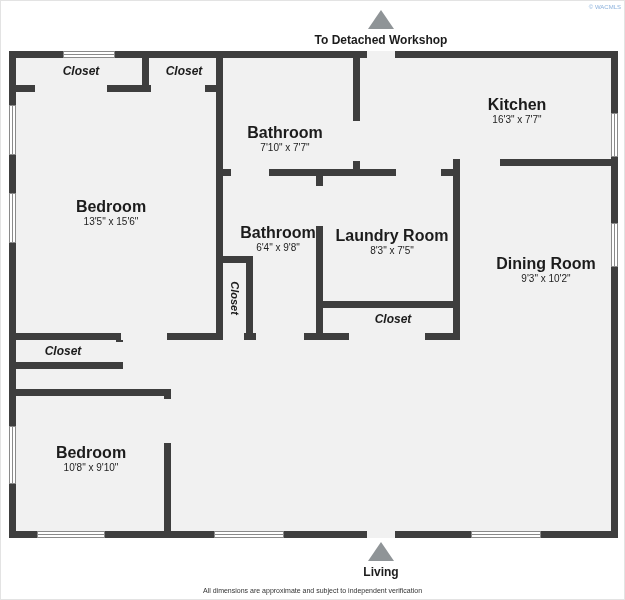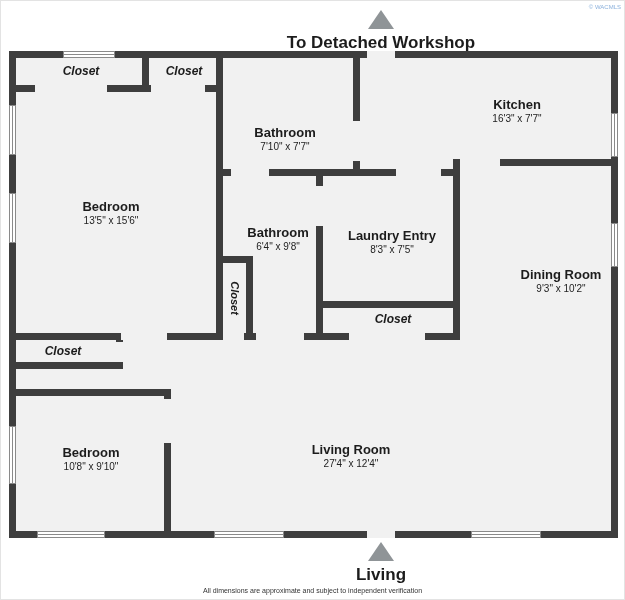--- a/index.html
+++ b/index.html
@@ -9,25 +9,25 @@
     border:1px solid #e3e3e3;box-sizing:border-box;
   }
   .floor{position:absolute;background:#f1f1f1;}
   .wall{position:absolute;background:#3e3e3e;}
   .gap{position:absolute;background:#f1f1f1;}
   .win{position:absolute;background:#fff;border:1px solid #8a8a8a;box-sizing:border-box;}
   .win.h::after{content:"";position:absolute;left:-1px;right:-1px;top:50%;margin-top:-.5px;height:1px;background:#8a8a8a;}
   .win.v::after{content:"";position:absolute;top:-1px;bottom:-1px;left:50%;margin-left:-.5px;width:1px;background:#8a8a8a;}
   .arrow{position:absolute;width:0;height:0;border-left:13px solid transparent;border-right:13px solid transparent;border-bottom:19px solid #8f9497;}
   .room-label{position:absolute;transform:translate(-50%,-50%);text-align:center;white-space:nowrap;}
-  .room-name{font-weight:bold;font-size:13px;line-height:1.15;}
+  .room-name{font-weight:bold;font-size:16px;line-height:1.15;}
   .room-dims{font-size:10px;line-height:1.2;color:#222;}
   .closet-name{font-weight:bold;font-size:12px;font-style:italic;}
   .vertical{writing-mode:vertical-rl;}
-  .big-label{position:absolute;transform:translateX(-50%);font-weight:bold;font-size:17px;white-space:nowrap;}
+  .big-label{position:absolute;transform:translateX(-50%);font-weight:bold;font-size:12px;white-space:nowrap;}
   .disclaimer{position:absolute;left:0;right:0;text-align:center;font-size:7px;color:#333;}
   .watermark{position:absolute;top:3px;right:3px;font-size:6px;color:#8ab0dc;}
 </style>
 </head>
 <body>
 
 <div id="canvas">
 
   <div class="arrow" style="left:367px;top:9px;"></div>
   <div class="big-label" style="left:380px;top:32px;">To Detached Workshop</div>
@@ -101,43 +101,39 @@
   </div>
   <div class="room-label" style="left:110px;top:212px;">
     <div class="room-name">Bedroom</div>
     <div class="room-dims">13'5" x 15'6"</div>
   </div>
   <div class="room-label" style="left:277px;top:238px;">
     <div class="room-name">Bathroom</div>
     <div class="room-dims">6'4" x 9'8"</div>
   </div>
   <div class="room-label" style="left:391px;top:241px;">
-    <div class="room-name">Laundry Entry</div>
+    <div class="room-name">Laundry Room</div>
     <div class="room-dims">8'3" x 7'5"</div>
   </div>
-  <div class="room-label" style="left:545px;top:280px;margin-left:15px;">
+  <div class="room-label" style="left:545px;top:269px;">
     <div class="room-name">Dining Room</div>
     <div class="room-dims">9'3" x 10'2"</div>
   </div>
   <div class="room-label" style="left:234px;top:297px;">
     <div class="closet-name vertical" style="font-size:11px;">Closet</div>
   </div>
   <div class="room-label" style="left:392px;top:318px;">
     <div class="closet-name">Closet</div>
   </div>
   <div class="room-label" style="left:62px;top:350px;">
     <div class="closet-name">Closet</div>
   </div>
   <div class="room-label" style="left:90px;top:458px;">
     <div class="room-name">Bedroom</div>
     <div class="room-dims">10'8" x 9'10"</div>
   </div>
-  <div class="room-label" style="left:350px;top:455px;">
-    <div class="room-name">Living Room</div>
-    <div class="room-dims">27'4" x 12'4"</div>
-  </div>
 
   <div class="arrow" style="left:367px;top:541px;"></div>
   <div class="big-label" style="left:380px;top:564px;">Living</div>
 
   <div class="disclaimer" style="top:586px;">All dimensions are approximate and subject to independent verification</div>
 
 </div>
 
 </body></html>

